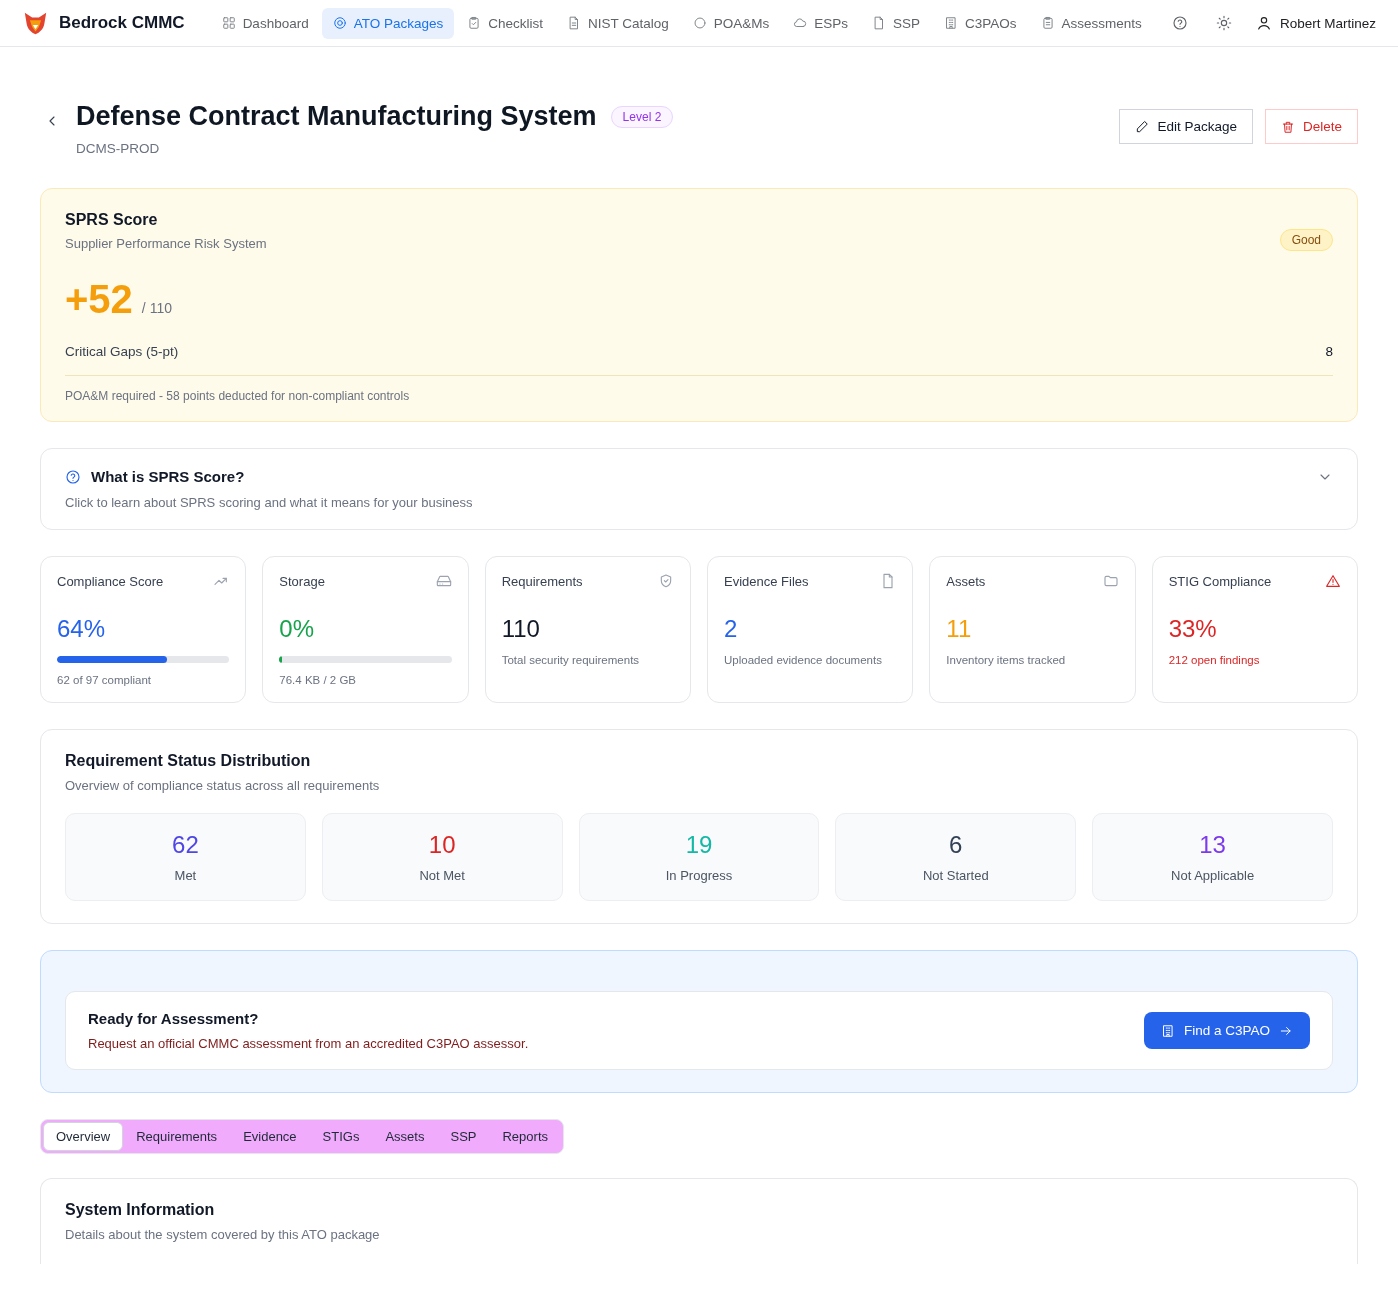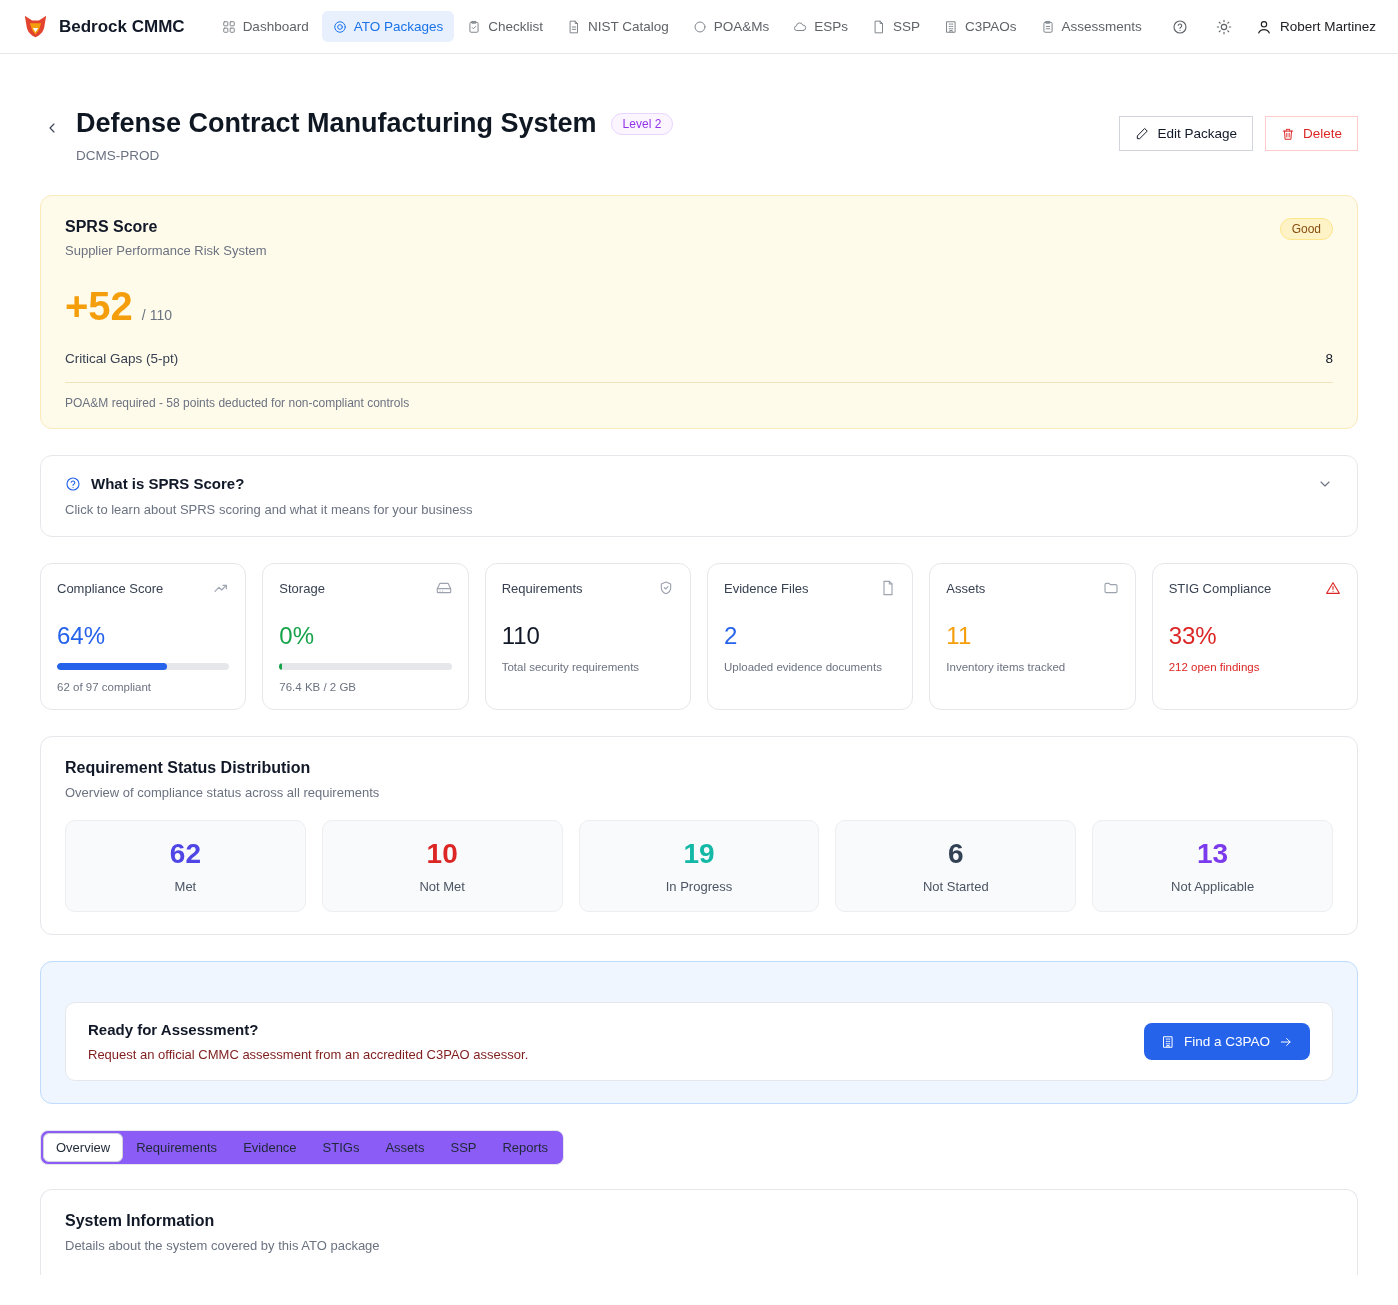--- a/index.html
+++ b/index.html
@@ -1,20 +1,20 @@
 <!DOCTYPE html>
 <html><head>
 <meta charset="utf-8">
 <style>
   * { box-sizing: border-box; }
   html, body { margin:0; padding:0; width:1398px; height:1305px; overflow:hidden;
     font-family:"Liberation Sans", sans-serif; color:#111827; background:#fff; }
 
   
-  .topbar { display:flex; align-items:center; height:54px; padding:0 22px;
+  .topbar { display:flex; align-items:center; height:47px; padding:0 22px;
     border-bottom:1px solid #e5e7eb; }
   .brand { display:flex; align-items:center; gap:10px; font-weight:bold; font-size:17px;
     color:#111827; margin-right:26px; white-space:nowrap; }
   .nav { display:flex; align-items:center; gap:2px; flex:1; }
   .nav-item { display:flex; align-items:center; gap:7px; padding:8px 11px; border-radius:6px;
     font-size:13.5px; color:#5f6368; cursor:pointer; white-space:nowrap; }
   .nav-item .icon { color:#80868b; }
   .nav-item.active { background:#e8f0fe; color:#1a73e8; }
   .nav-item.active .icon { color:#1a73e8; }
   .topbar-right { display:flex; align-items:center; gap:20px; color:#5f6368; }
@@ -38,21 +38,21 @@
     padding:3px 11px; border-radius:999px; }
   .page-subtitle { color:#6b7280; font-size:13.5px; margin-top:9px; }
   .head-actions { margin-left:auto; display:flex; gap:12px; margin-top:8px; }
   .btn { display:inline-flex; align-items:center; gap:8px; border:1px solid #d1d5db; background:#fff;
     border-radius:0; padding:9px 15px; font-size:13.5px; color:#111827; cursor:pointer; }
   .btn.danger { color:#dc2626; border-color:#fecaca; }
 
   
   .sprs-card { margin-top:32px; background:#fffbeb; border:1px solid #fbe9b8; border-radius:12px;
     padding:22px 24px 18px; }
-  .sprs-top { display:flex; align-items:flex-start; }
+  .sprs-top { display:flex; align-items:flex-end; }
   .sprs-title { font-size:16px; font-weight:bold; }
   .sprs-sub { font-size:13px; color:#6b7280; margin-top:7px; }
   .good-badge { margin-left:auto; font-size:12px; color:#854d0e; background:#fef3c7;
     border:1px solid #fde68a; border-radius:999px; padding:3px 11px; }
   .score-row { margin-top:26px; display:flex; align-items:baseline; gap:9px; }
   .score-value { font-size:40px; font-weight:bold; color:#f59e0b; }
   .score-denom { font-size:14px; color:#6b7280; }
   .sprs-rows { margin-top:16px; }
   .sprs-row { display:flex; justify-content:space-between; font-size:13.5px; padding:6px 0; color:#374151; }
   .sprs-row .val { font-weight:normal; color:#111827; }
@@ -77,40 +77,40 @@
   .bar { height:7px; background:#e5e7eb; border-radius:4px; margin-top:13px; overflow:hidden; }
   .bar-fill { height:100%; border-radius:4px; }
   .stat-caption { font-size:11.5px; color:#6b7280; margin-top:11px; white-space:nowrap; }
 
   
   .dist-card { margin-top:26px; border:1px solid #e5e7eb; border-radius:12px; padding:22px 24px; }
   .card-title { font-size:16px; font-weight:bold; }
   .card-sub { font-size:13px; color:#6b7280; margin-top:8px; }
   .dist-grid { display:grid; grid-template-columns:repeat(5,1fr); gap:16px; margin-top:20px; }
   .dist-box { background:#f9fafb; border:1px solid #eceef1; border-radius:10px; padding:17px 16px; text-align:center; }
-  .dist-value { font-size:28px; font-weight:bold; }
+  .dist-value { font-size:24px; font-weight:normal; }
   .dist-label { font-size:13px; color:#4b5563; margin-top:9px; }
 
   
   .c3pao-card { margin-top:26px; background:#eff6ff; border:1px solid #bfdbfe; border-radius:12px; padding:22px 24px; }
   .c3pao-head { display:flex; align-items:center; gap:14px; }
   .c3pao-iconbox { width:40px; height:40px; border-radius:10px; background:#dbeafe; color:#2563eb;
     display:flex; align-items:center; justify-content:center; }
   .c3pao-title { font-size:17px; font-weight:bold; }
   .c3pao-sub { font-size:13px; color:#4b5563; margin-top:6px; }
   .cta { margin-top:18px; background:#fff; border:1px solid #e5e7eb; border-radius:10px;
     padding:18px 22px; display:flex; align-items:center; gap:16px; }
   .cta-left { flex:1; }
   .cta-title { font-size:15px; font-weight:bold; }
   .cta-text { font-size:13px; color:#7f1d1d; margin-top:9px; }
   .find-btn { background:#2563eb; color:#fff; border:none; border-radius:8px; padding:11px 17px;
     font-size:13.5px; display:inline-flex; gap:9px; align-items:center; cursor:pointer; }
 
   
-  .tabs { margin-top:26px; display:inline-flex; background:#8b5cf6; border:1px solid #e5e7eb;
+  .tabs { margin-top:26px; display:inline-flex; background:#f0abfc; border:1px solid #e5e7eb;
     border-radius:8px; padding:2px; }
   .tab { padding:6px 12px; font-size:13px; color:#1f2937; border-radius:6px; cursor:pointer;
     border:1px solid transparent; white-space:nowrap; }
   .tab.active { background:#fff; border-color:#d1d5db; }
 
   
   .sys-card { margin-top:24px; border:1px solid #e5e7eb; border-radius:12px 12px 0 0;
     border-bottom:none; padding:22px 24px; }
 </style>
 </head>

